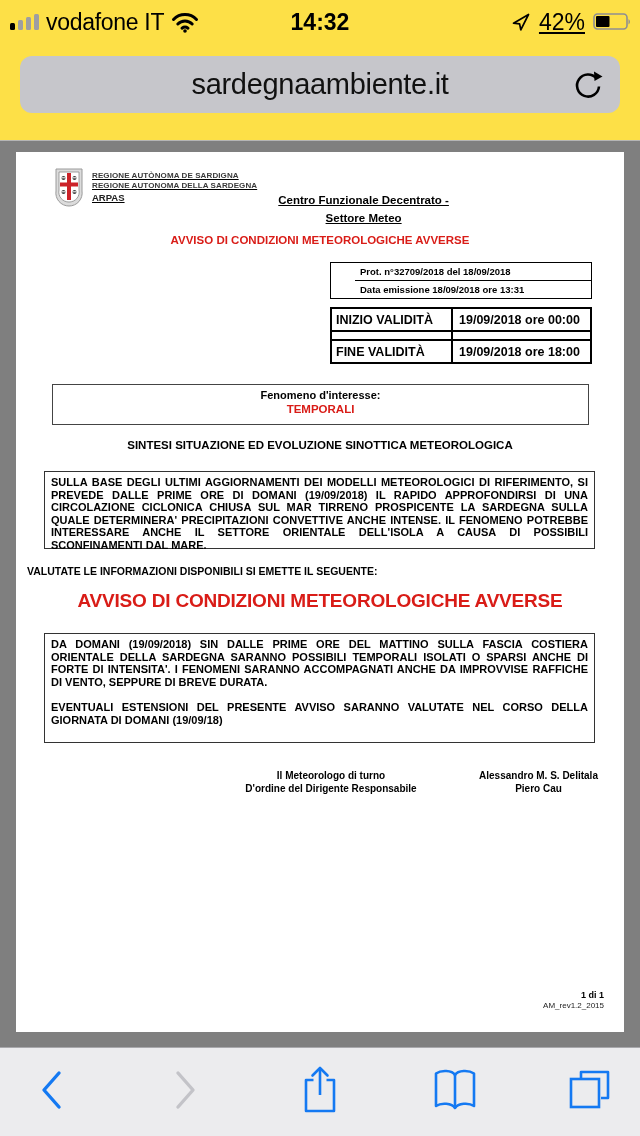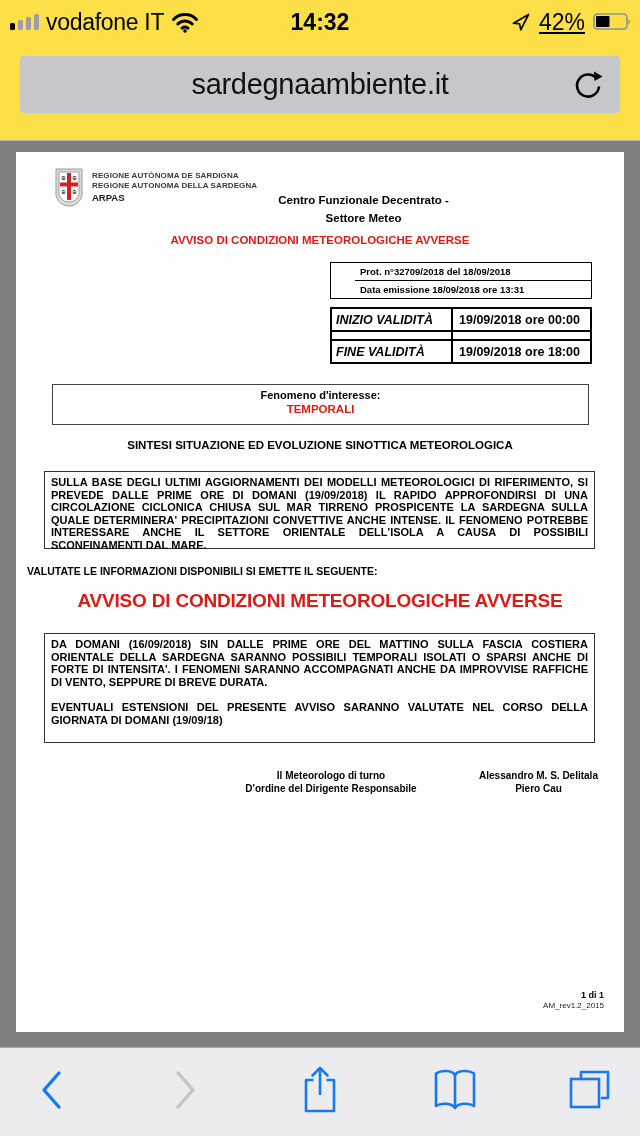--- a/index.html
+++ b/index.html
@@ -18,51 +18,51 @@
   .carrier{font-size:23px;color:#000;letter-spacing:-0.3px;}
   .sb-time{position:absolute;left:0;width:100%;top:0;height:44px;display:flex;align-items:center;justify-content:center;
     font-size:23px;font-weight:700;color:#000;}
   .sb-right{position:absolute;right:8px;top:0;height:44px;display:flex;align-items:center;gap:8px;text-decoration:underline;}
   .battery-pct{font-size:23px;color:#000;}
   .signal{display:flex;align-items:flex-end;gap:3px;}
   .sigbar{width:5px;border-radius:1.5px;background:#9e9ea2;}
   .sigbar.on{background:#000;}
   .url-field{
     position:absolute;left:20px;top:56px;width:600px;height:57px;box-sizing:border-box;
-    background:#c6c6cb;border-radius:4px;display:flex;align-items:center;justify-content:center;
+    background:#c6c6cb;border-radius:12px;display:flex;align-items:center;justify-content:center;
   }
   .url-text{font-size:29px;color:#111;letter-spacing:-0.3px;}
   .reload-btn{position:absolute;right:16px;top:13px;width:32px;height:32px;}
   
   .page-bg{position:absolute;top:141px;left:0;width:640px;height:906px;background:#7f7f7f;}
   .page{
     position:absolute;left:16px;top:152px;width:608px;height:880px;background:#ffffff;
     color:#000;
   }
-  .doc-header{position:absolute;left:0;top:16px;width:484px;display:flex;}
+  .doc-header{position:absolute;left:0;top:16px;width:484px;display:flex;text-decoration:underline;}
   .hdr-left{display:flex;margin-left:38px;gap:8px;align-items:flex-start;}
   .org-lines{margin-top:3px;}
   .org-line{font-size:8px;font-weight:700;color:#3a3a3a;line-height:10px;letter-spacing:0.1px;}
   .org-arpas{font-size:9.5px;font-weight:700;color:#222;line-height:13px;}
   .hdr-right{flex:1;text-align:center;padding-top:22px;padding-right:30px;}
   .dept{font-size:11.5px;font-weight:700;}
   .title-small{position:absolute;top:82px;left:0;width:608px;text-align:center;
     font-size:11.5px;font-weight:700;}
   .red{color:#d91c17;}
   .redtxt{color:#d91c17;}
   
   .prot-table{position:absolute;left:314px;top:110px;width:262px;box-sizing:border-box;
     border:1px solid #000;padding-left:24px;}
   .prot-row{font-size:9.5px;font-weight:700;padding:3px 5px 2px 5px;height:12px;line-height:12px;}
   .prot-row:first-child{border-bottom:1px solid #000;}
   
   .vtable{position:absolute;left:314px;top:155px;width:262px;box-sizing:border-box;border:2px solid #000;}
   .vrow{display:flex;}
   .vrow.b{border-bottom:2px solid #000;}
-  .vcell-l{width:121px;border-right:2px solid #000;padding:4px 4px 3px 4px;font-size:12.5px;font-weight:700;box-sizing:border-box;font-style:italic;}
+  .vcell-l{width:121px;border-right:2px solid #000;padding:4px 4px 3px 4px;font-size:12.5px;font-weight:700;box-sizing:border-box;}
   .vcell-r{flex:1;padding:4px 4px 3px 6px;font-size:12.5px;font-weight:700;}
   .vrow.spacer .vcell-l,.vrow.spacer .vcell-r{height:7px;padding:0;}
   
   .fen-box{position:absolute;left:36px;top:232px;width:537px;height:41px;box-sizing:border-box;
     border:1px solid #444;text-align:center;padding-top:3px;}
   .fen-label{font-size:11px;font-weight:700;line-height:14px;}
   .fen-value{font-size:11.5px;font-weight:700;line-height:14px;}
   .sintesi-heading{position:absolute;top:287px;left:0;width:608px;text-align:center;
     font-size:11.5px;font-weight:700;}
   .text-box{position:absolute;left:28px;width:551px;box-sizing:border-box;border:1px solid #333;
@@ -201,21 +201,21 @@
 
   <div class="sintesi-heading">SINTESI SITUAZIONE ED EVOLUZIONE SINOTTICA METEOROLOGICA</div>
 
   <div class="text-box box-sintesi">SULLA BASE DEGLI ULTIMI AGGIORNAMENTI DEI MODELLI METEOROLOGICI DI RIFERIMENTO, SI PREVEDE DALLE PRIME ORE DI DOMANI (19/09/2018) IL RAPIDO APPROFONDIRSI DI UNA CIRCOLAZIONE CICLONICA CHIUSA SUL MAR TIRRENO PROSPICENTE LA SARDEGNA SULLA QUALE DETERMINERA' PRECIPITAZIONI CONVETTIVE ANCHE INTENSE. IL FENOMENO POTREBBE INTERESSARE ANCHE IL SETTORE ORIENTALE DELL'ISOLA A CAUSA DI POSSIBILI SCONFINAMENTI DAL MARE.</div>
 
   <div class="valutate-heading">VALUTATE LE INFORMAZIONI DISPONIBILI SI EMETTE IL SEGUENTE:</div>
 
   <div class="title-big red">AVVISO DI CONDIZIONI METEOROLOGICHE AVVERSE</div>
 
   <div class="text-box box-avviso">
-    <p>DA DOMANI (16/09/2018) SIN DALLE PRIME ORE DEL MATTINO SULLA FASCIA COSTIERA ORIENTALE DELLA SARDEGNA SARANNO POSSIBILI TEMPORALI ISOLATI O SPARSI ANCHE DI FORTE DI INTENSITA'. I FENOMENI SARANNO ACCOMPAGNATI ANCHE DA IMPROVVISE RAFFICHE DI VENTO, SEPPURE DI BREVE DURATA.</p>
+    <p>DA DOMANI (19/09/2018) SIN DALLE PRIME ORE DEL MATTINO SULLA FASCIA COSTIERA ORIENTALE DELLA SARDEGNA SARANNO POSSIBILI TEMPORALI ISOLATI O SPARSI ANCHE DI FORTE DI INTENSITA'. I FENOMENI SARANNO ACCOMPAGNATI ANCHE DA IMPROVVISE RAFFICHE DI VENTO, SEPPURE DI BREVE DURATA.</p>
     <p>EVENTUALI ESTENSIONI DEL PRESENTE AVVISO SARANNO VALUTATE NEL CORSO DELLA GIORNATA DI DOMANI (19/09/18)</p>
   </div>
 
   <div class="sigs">
     <div class="sig-left">
       <div>Il Meteorologo di turno</div>
       <div>D'ordine del Dirigente Responsabile</div>
     </div>
     <div class="sig-right">
       <div>Alessandro M. S. Delitala</div>

